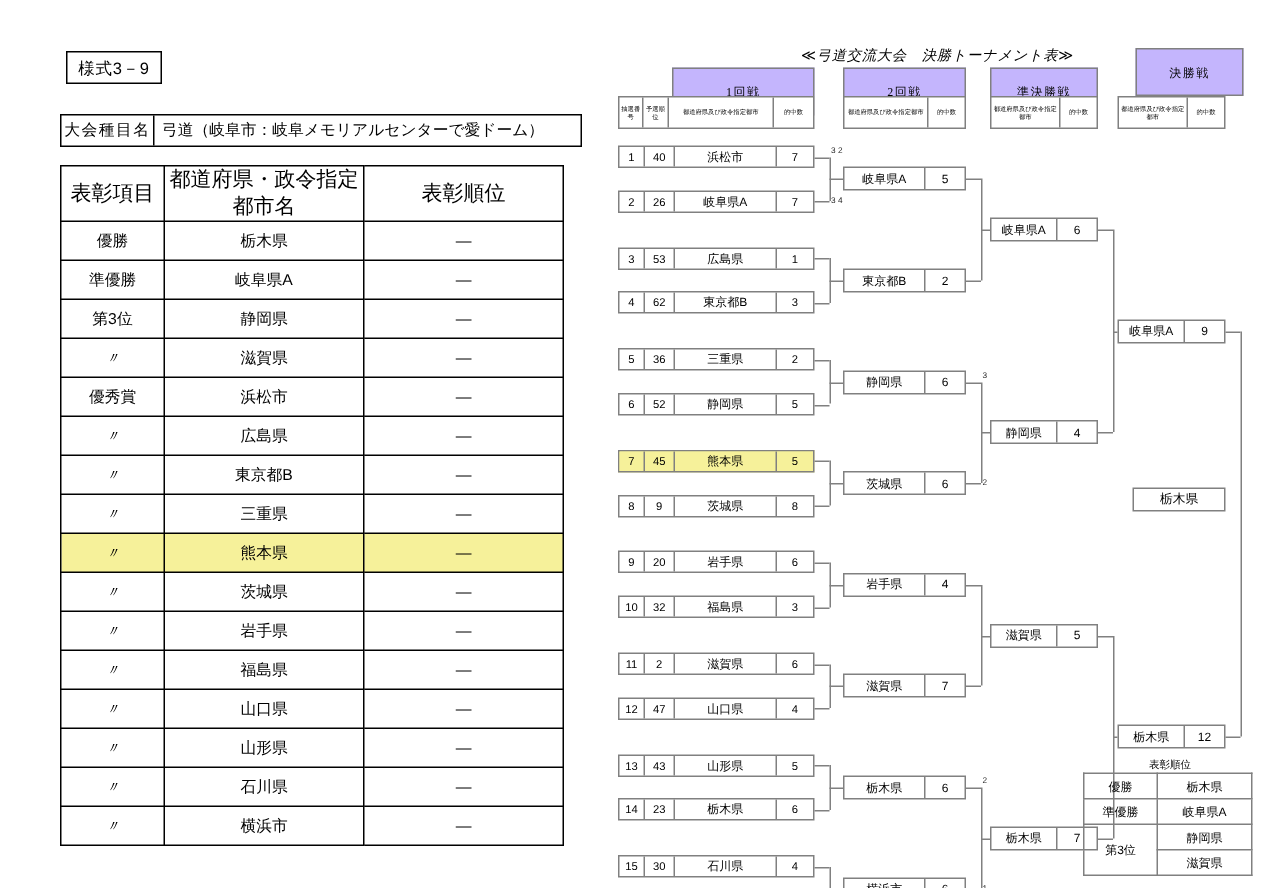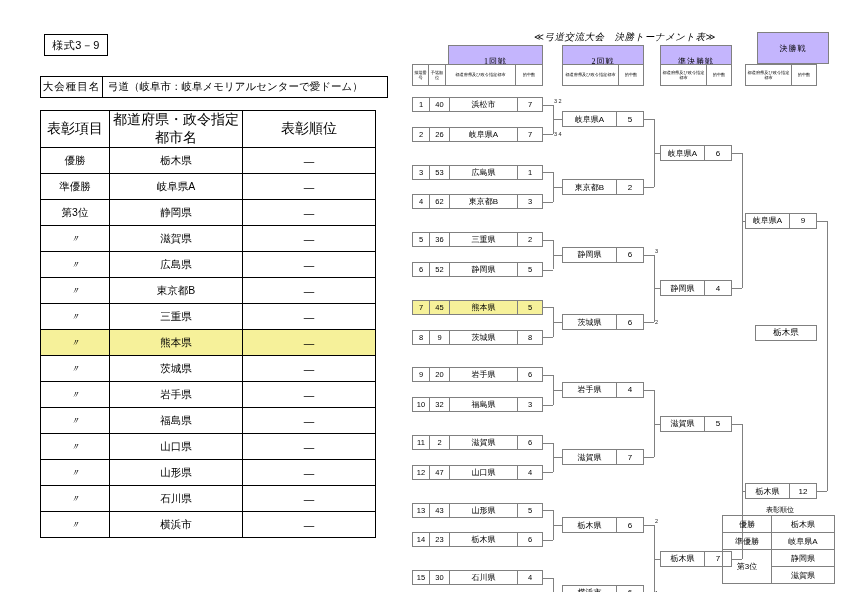--- a/index.html
+++ b/index.html
@@ -156,20 +156,25 @@
             <td class="col-team">―</td>
           </tr>
           <tr class="">
             <td class="col-rank">第3位</td>
             <td class="col-pref">静岡県</td>
             <td class="col-team">―</td>
           </tr>
           <tr class="">
             <td class="col-rank"><span class="dittomark">〃</span></td>
             <td class="col-pref">滋賀県</td>
+            <td class="col-team">―</td>
+          </tr>
+          <tr class="">
+            <td class="col-rank">優秀賞</td>
+            <td class="col-pref">浜松市</td>
             <td class="col-team">―</td>
           </tr>
           <tr class="">
             <td class="col-rank"><span class="dittomark">〃</span></td>
             <td class="col-pref">広島県</td>
             <td class="col-team">―</td>
           </tr>
           <tr class="">
             <td class="col-rank"><span class="dittomark">〃</span></td>
             <td class="col-pref">東京都B</td>

